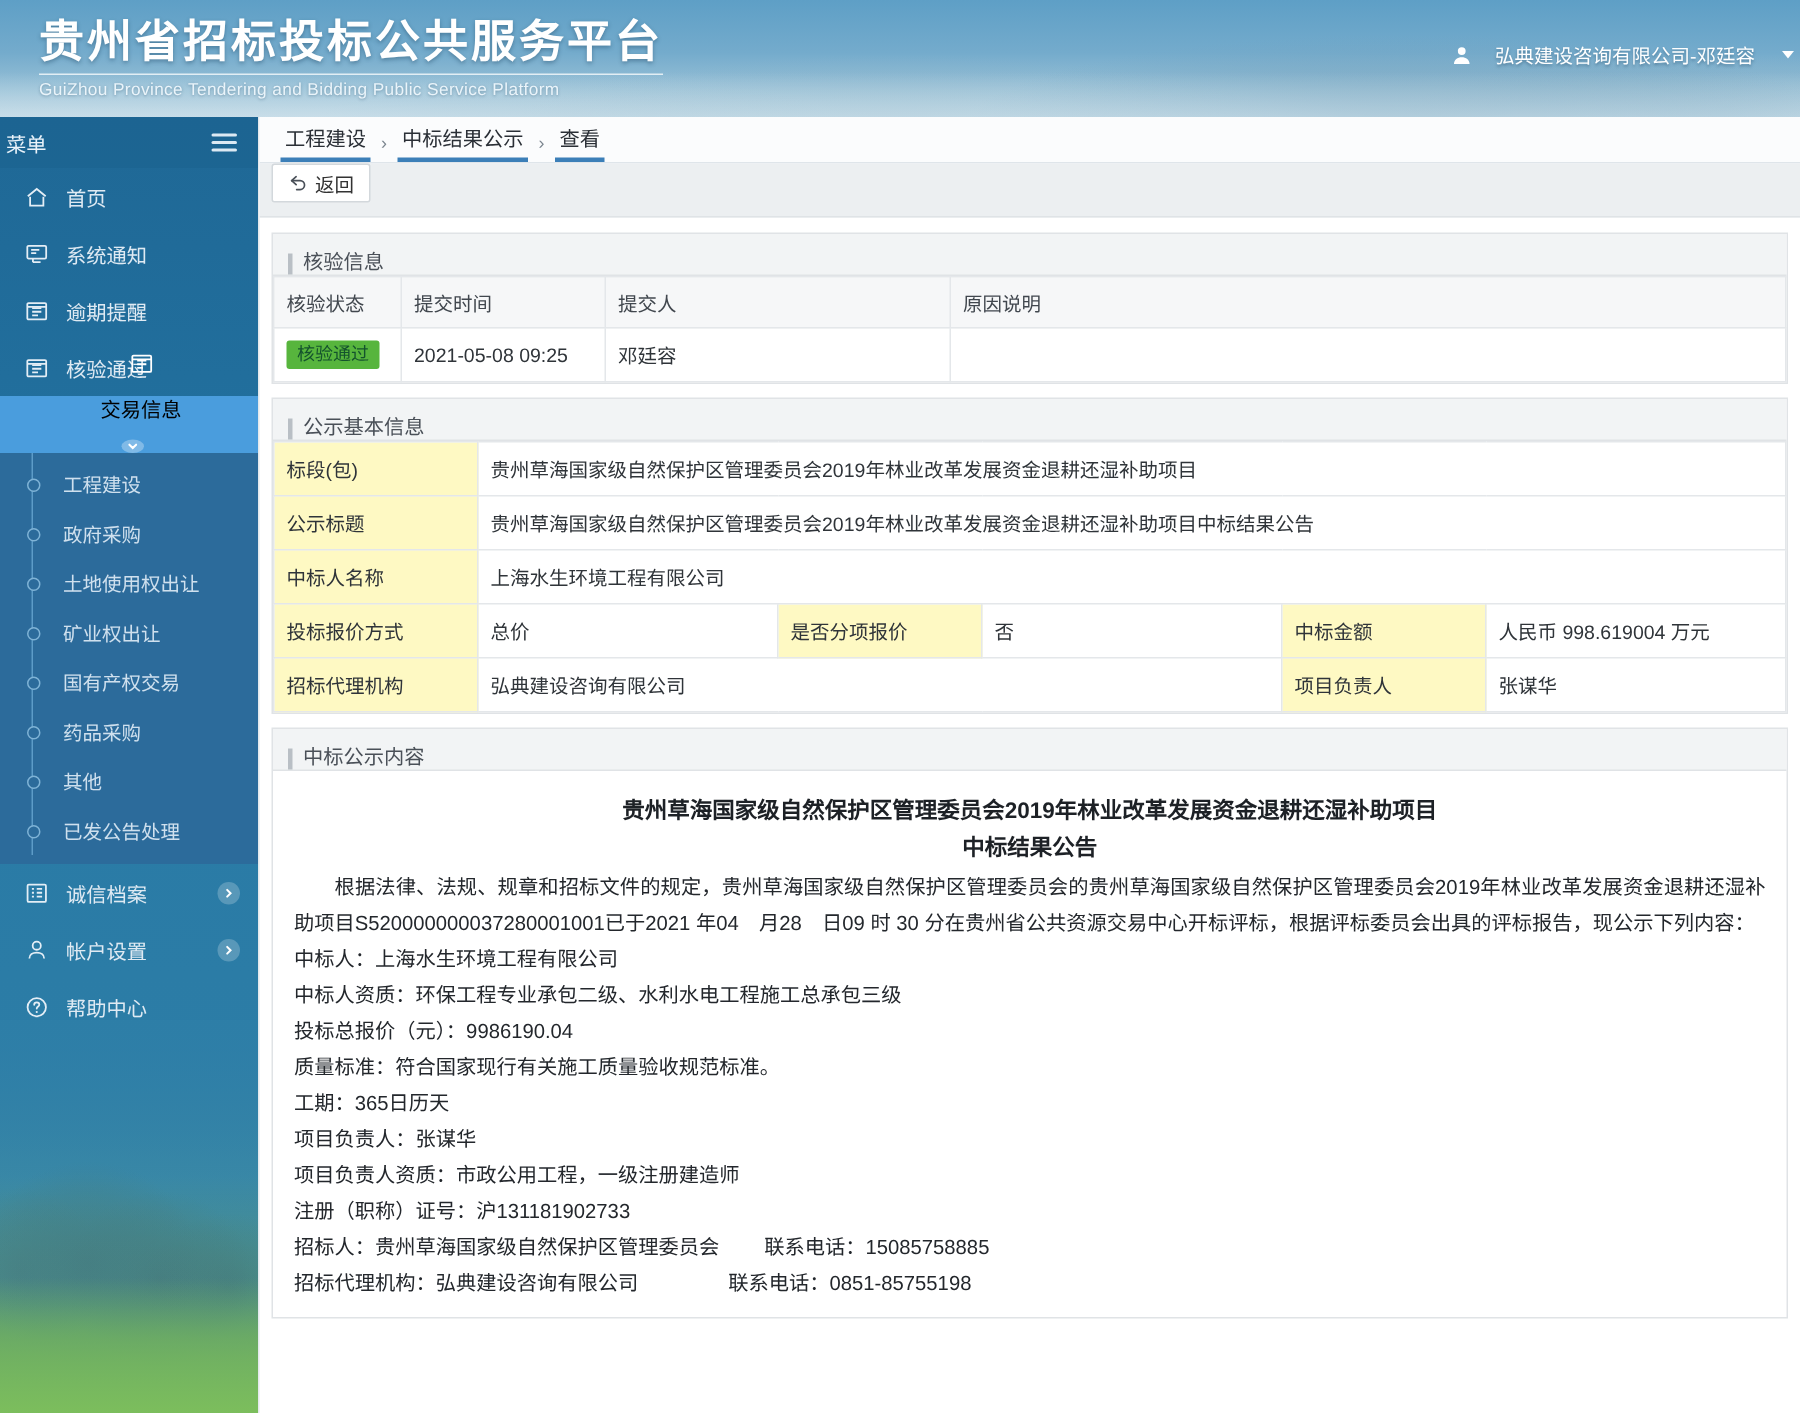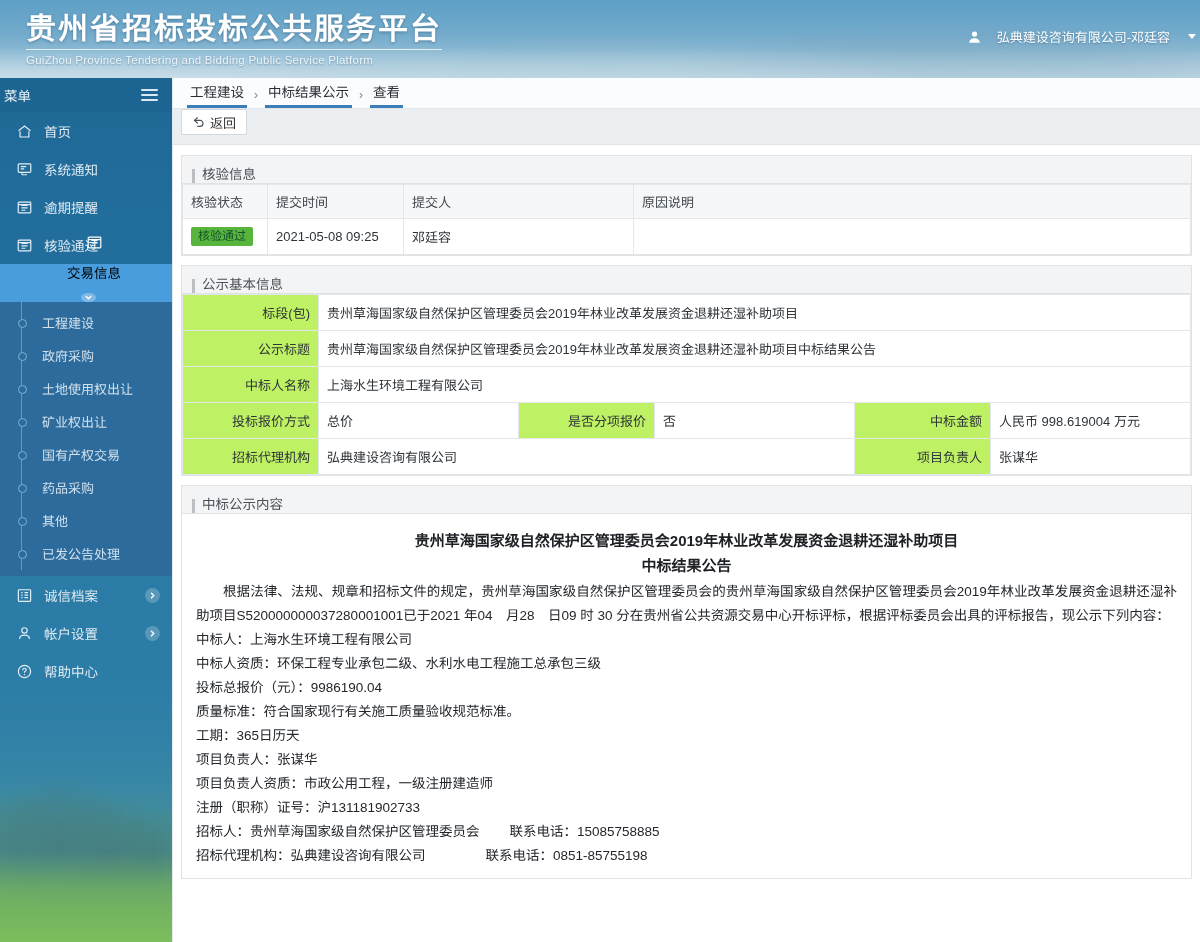--- a/index.html
+++ b/index.html
@@ -216,21 +216,21 @@
     font-size: 13px; color: #2f3439;
     padding: 8px 8px;
     vertical-align: middle;
     word-break: break-all;
   }
   table.grid th {
     background: #f6f7f8; font-weight: normal; text-align: left; color: #41474e;
     padding: 7px 8px;
   }
   td.lbl {
-    background: #bef264; text-align: right; color: #41474e; white-space: nowrap;
+    background: #fef9c3; text-align: left; color: #41474e; white-space: nowrap;
   }
   .badge-pass {
     display: inline-block; background: #57b53d; color: #14532d;
     font-size: 12px; padding: 2px 7px; border-radius: 2px; line-height: 15px;
   }
 
   
   .ann { padding: 14px 14px 10px 14px; }
   .ann-title {
     text-align: center; font-weight: bold; font-size: 15px;

